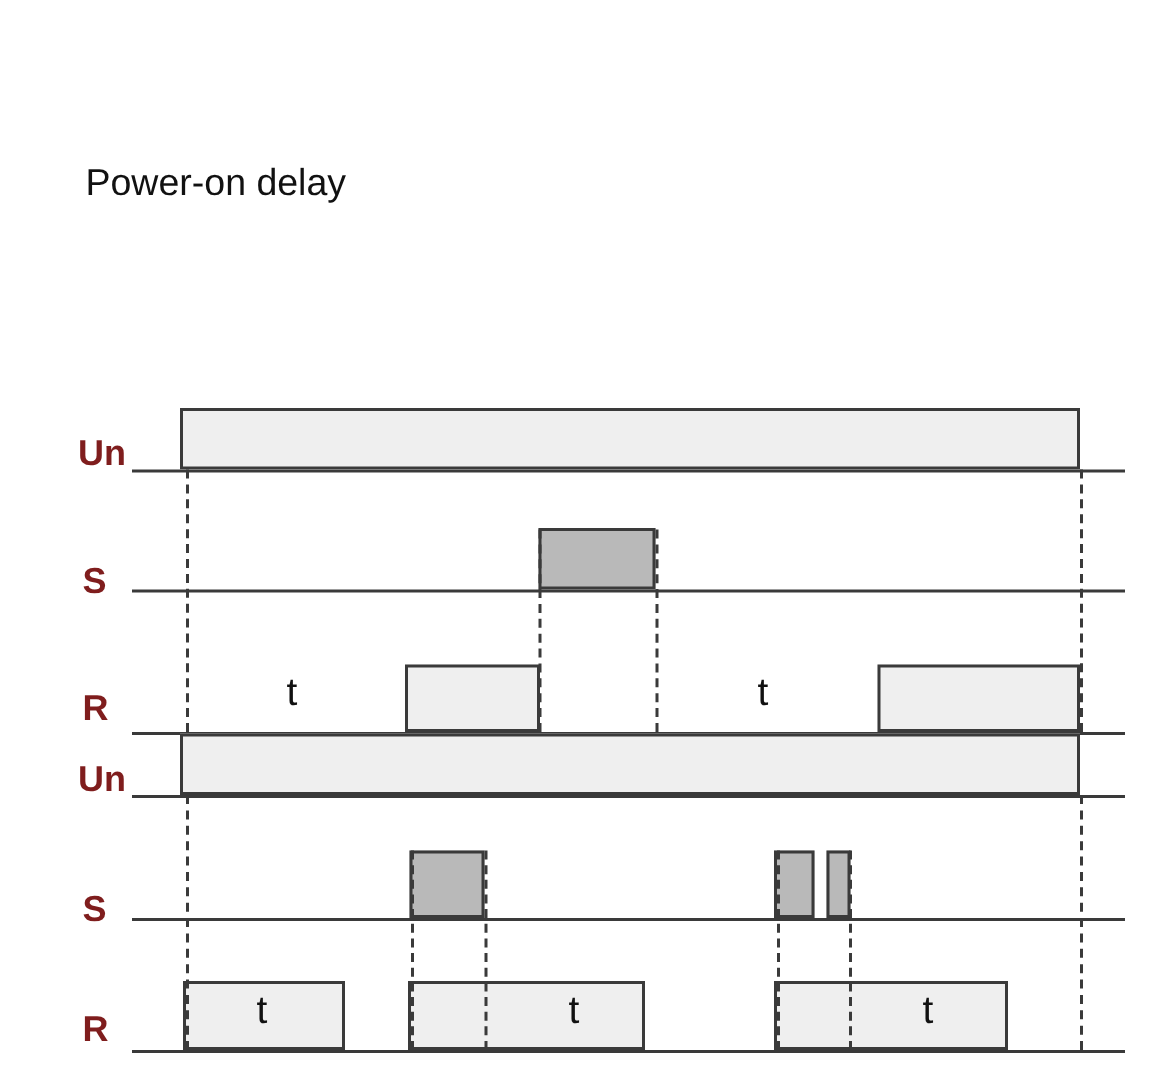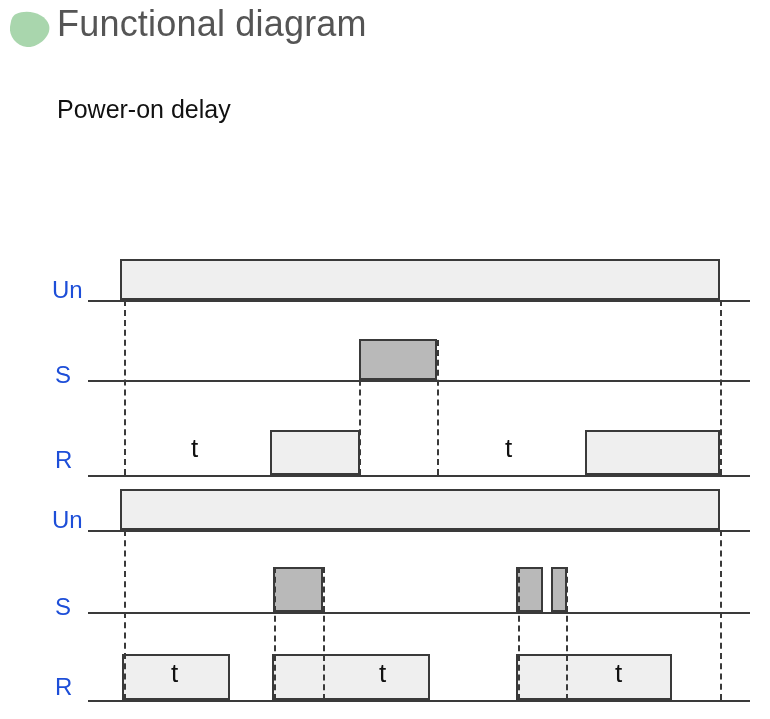--- a/index.html
+++ b/index.html
@@ -43,21 +43,21 @@
     color: #555555;
     letter-spacing: 0.2px;
     white-space: nowrap;
   }
   
   .diagram {
     position: absolute;
     left: 0;
     width: 770px;
   }
-  #diagram-0 { top: 95px; height: 300px; }
+  #diagram-0 { top: 108px; height: 300px; }
   #diagram-1 { top: 432px; height: 287px; }
 
   .diagram-title {
     position: absolute;
     left: 57px;
     top: 0px;
     font-size: 25px;
     font-weight: 400;
     color: #111111;
     white-space: nowrap;
@@ -65,23 +65,24 @@
   .plot {
     position: absolute;
     left: 0;
     top: 0;
     width: 770px;
     height: 100%;
   }
   .row-label {
     position: absolute;
     font-size: 24px;
-    color: #1d4ed8;
+    color: #7f1d1d;
     line-height: 1;
     white-space: nowrap;
+    font-weight: bold;
   }
   .baseline {
     position: absolute;
     height: 0;
     border-top: 2px solid #3a3a3a;
   }
   .pulse {
     position: absolute;
     box-sizing: border-box;
     border: 2px solid #3a3a3a;
@@ -99,28 +100,20 @@
     color: #111111;
     line-height: 1;
     white-space: nowrap;
   }
 </style>
 </head>
 <body>
 
 <div id="root">
 
-  <div class="header">
-    <span class="leaf-icon">
-      <svg width="44" height="42" viewBox="0 0 44 42" xmlns="http://www.w3.org/2000/svg">
-        <path d="M8 6 C20 0, 38 6, 41 17 C44 28, 30 40, 19 39 C8 38, 1 28, 2 19 C3 12, 4 8, 8 6 Z" fill="#a9d6ad"></path>
-      </svg>
-    </span>
-    <div class="page-title">Functional diagram</div>
-  </div>
 
   <div class="diagram" id="diagram-0">
       <div class="diagram-title" style="left: 57px; top: 0px;">Power-on delay</div>
       <div class="plot">
         <div class="row-label" style="left: 52px; top: 183px;">Un</div>
         <div class="baseline" style="left: 88px; top: 205px; width: 662px;"></div>
         <div class="pulse light" style="left: 120px; top: 164px; width: 600px; height: 41px;"></div>
         <div class="row-label" style="left: 55px; top: 268px;">S</div>
         <div class="baseline" style="left: 88px; top: 285px; width: 662px;"></div>
         <div class="pulse dark" style="left: 359px; top: 244px; width: 78px; height: 41px;"></div>

